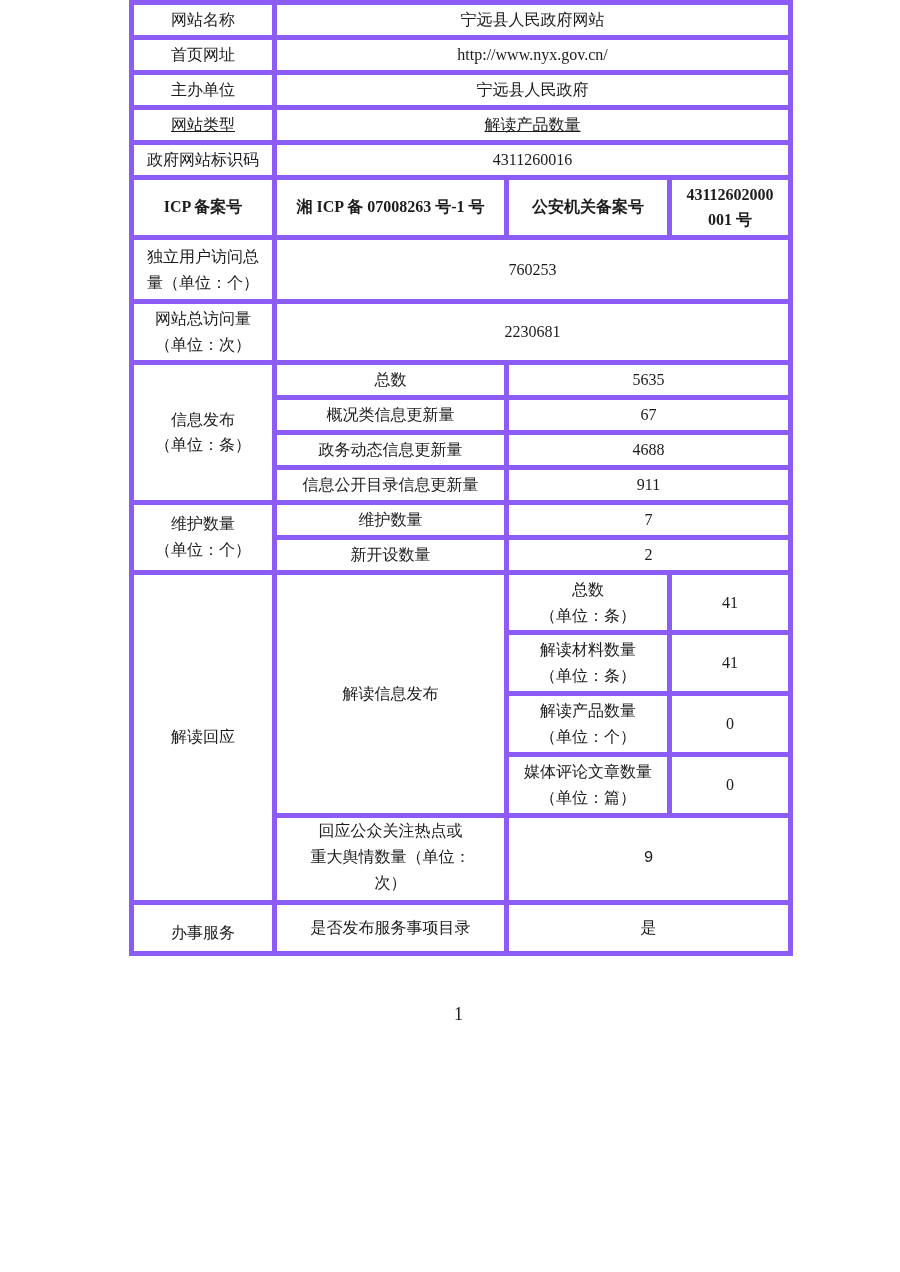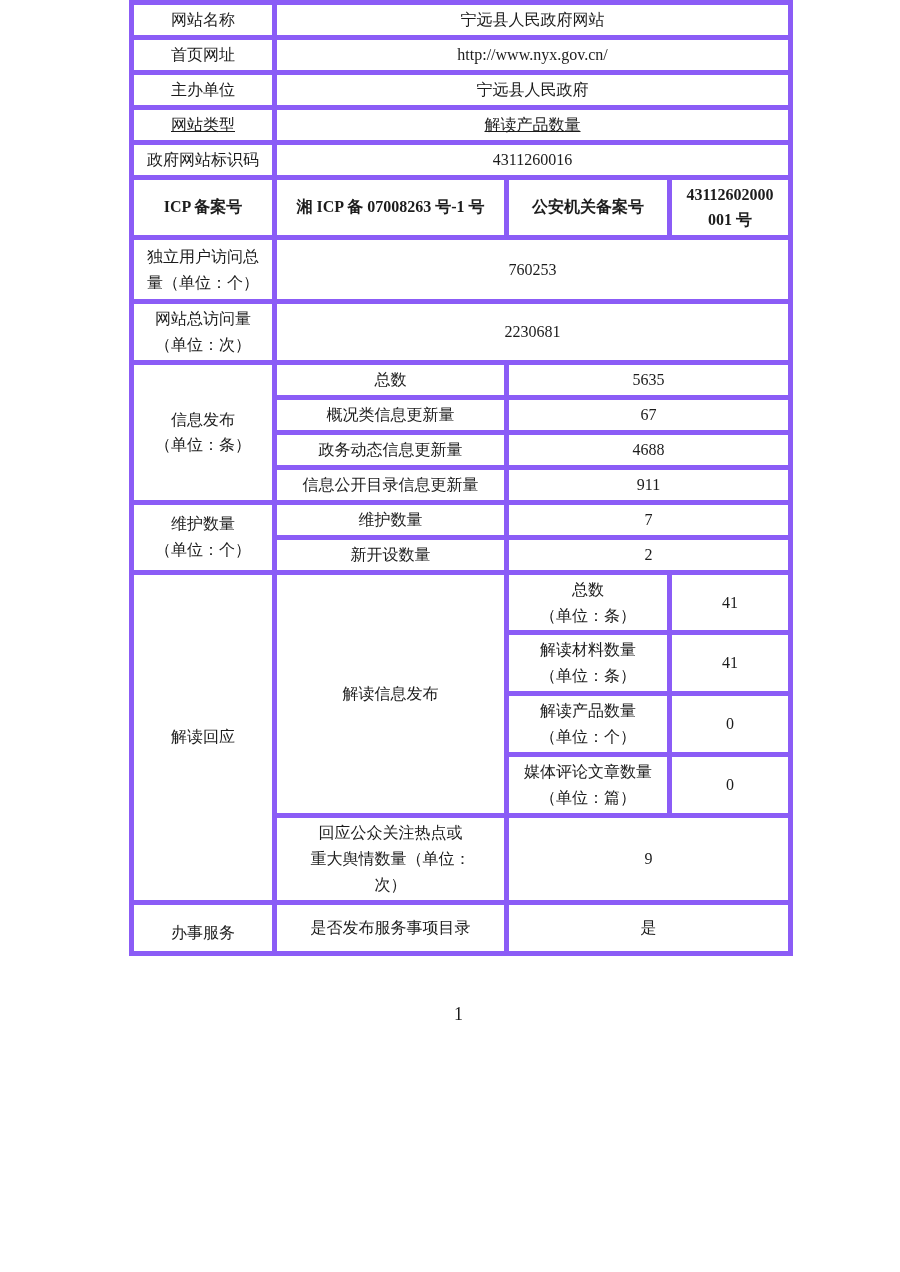--- a/index.html
+++ b/index.html
@@ -60,21 +60,21 @@
   col.c1 { width: 232px; }
   col.c2 { width: 163px; }
   col.c3 { width: 121px; }
   tr.rh30 { height: 30px; }
   tr.rh31 { height: 31px; text-decoration: underline; }
   tr.rh50 { height: 50px; font-weight: bold; }
   tr.rh51 { height: 51px; }
   tr.rh52 { height: 52px; }
   tr.rh53 { height: 53px; }
   tr.rh64 { height: 64px; }
-  tr.rh82 { height: 82px; }
+  tr.rh82 { height: 82px; font-family: Liberation Mono, monospace; }
   td.valign-bottom {
     vertical-align: bottom;
     padding-bottom: 5px;
   }
   td.break-digits {
     word-break: break-all;
   }
   .page-number {
     margin-top: 46px;
     text-align: center;

